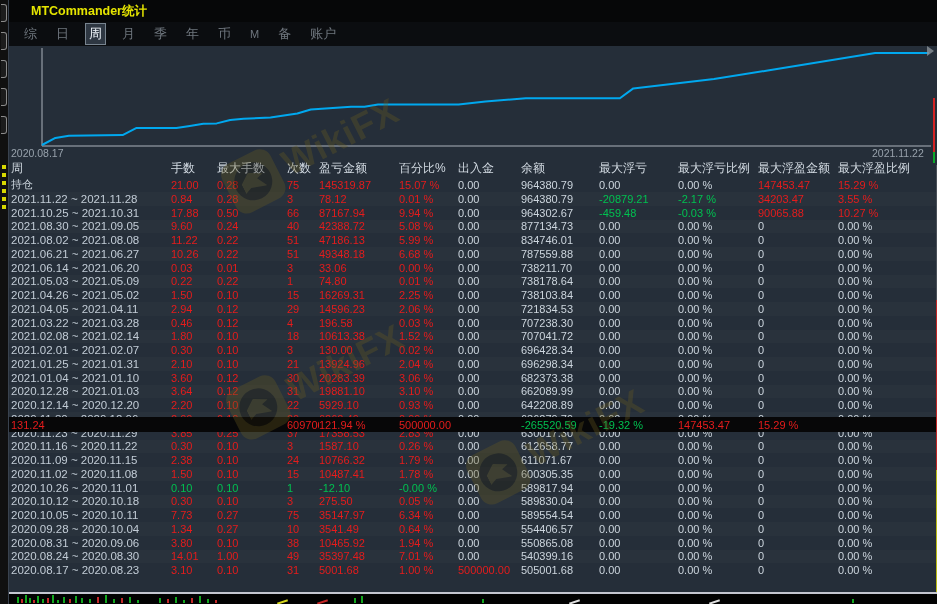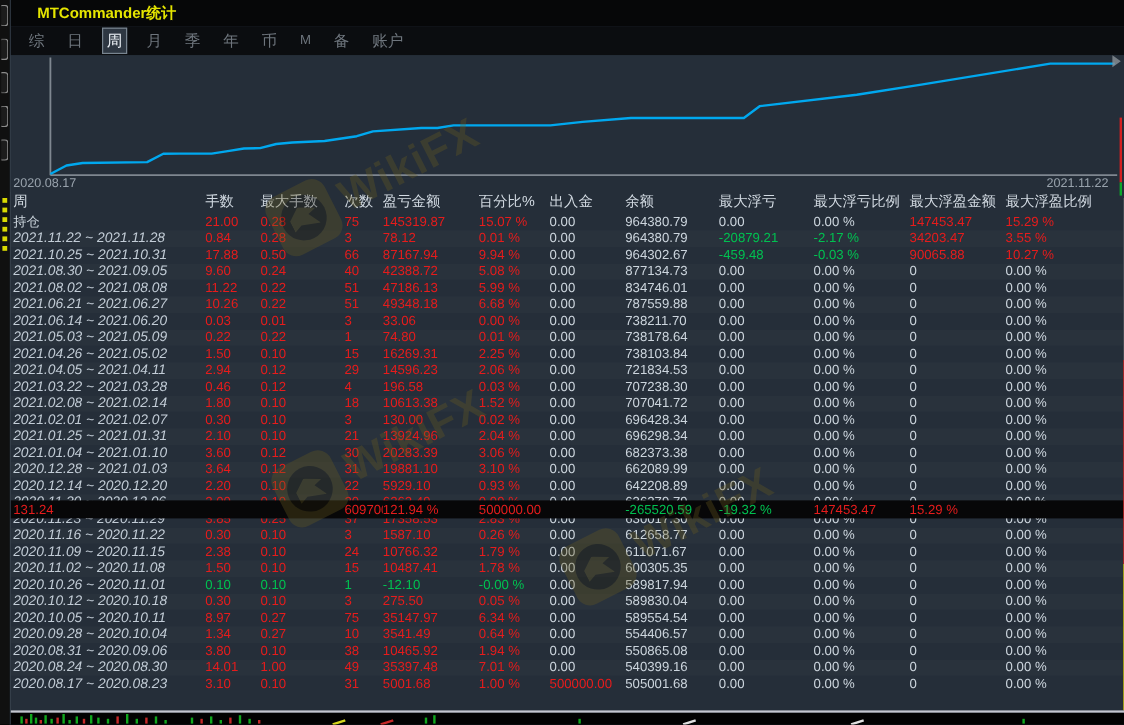--- a/index.html
+++ b/index.html
@@ -41,21 +41,21 @@
   .wm-text { font-size:36px; font-weight:bold; color:#6a5d20; letter-spacing:1px; }
 
   
   .table { position:absolute; left:0; top:160px; width:100%; }
   .thead, .trow { display:grid; grid-template-columns:160px 46px 70px 32px 80px 59px 63px 78px 79px 80px 80px 1fr; padding-left:2px; font-size:11px; }
   .thead { height:17px; align-items:center; color:#d2dae2; font-size:12px; }
   .tbody { height:400px; display:flex; flex-direction:column; }
   .trow { flex:1; align-items:center; }
   .trow:nth-child(even) { background:rgba(255,255,255,0.018); }
   .cell { overflow:hidden; white-space:nowrap; }
-  .cell.d { color:#c2ccd6; font-size:11.5px;font-style:italic; }
+  .cell.d { color:#c2ccd6; font-size:11.5px; }
   .cell.w { color:#ccd5dd; }
   .cell.r { color:#e51c1c; }
   .cell.g { color:#00c050; }
   .trow.total { position:absolute; left:0; top:417px; width:100%; height:15px; background:#070708; display:grid; align-items:center; }
   .trow.total .cell.d, .trow.total .cell.w { color:#dfe6ec; }
 
   .bottom-border { position:absolute; left:0; top:592px; width:100%; height:2px; background:#c4c6d0; }
   .ticker { position:absolute; left:0; top:594px; width:100%; height:10px; background:#020202; }
   .ticker .mark { position:absolute; bottom:1px; width:2px; }
   .ticker .mark.slant { width:11px; height:2px !important; transform:rotate(-18deg); }
@@ -466,21 +466,21 @@
             <span class="cell r">0.05 %</span>
             <span class="cell w">0.00</span>
             <span class="cell w">589830.04</span>
             <span class="cell w">0.00</span>
             <span class="cell w">0.00 %</span>
             <span class="cell w">0</span>
             <span class="cell w">0.00 %</span>
           </div>
           <div class="trow">
             <span class="cell d">2020.10.05 ~ 2020.10.11</span>
-            <span class="cell r">8.97</span>
+            <span class="cell r">7.73</span>
             <span class="cell r">0.27</span>
             <span class="cell r">75</span>
             <span class="cell r">35147.97</span>
             <span class="cell r">6.34 %</span>
             <span class="cell w">0.00</span>
             <span class="cell w">589554.54</span>
             <span class="cell w">0.00</span>
             <span class="cell w">0.00 %</span>
             <span class="cell w">0</span>
             <span class="cell w">0.00 %</span>

